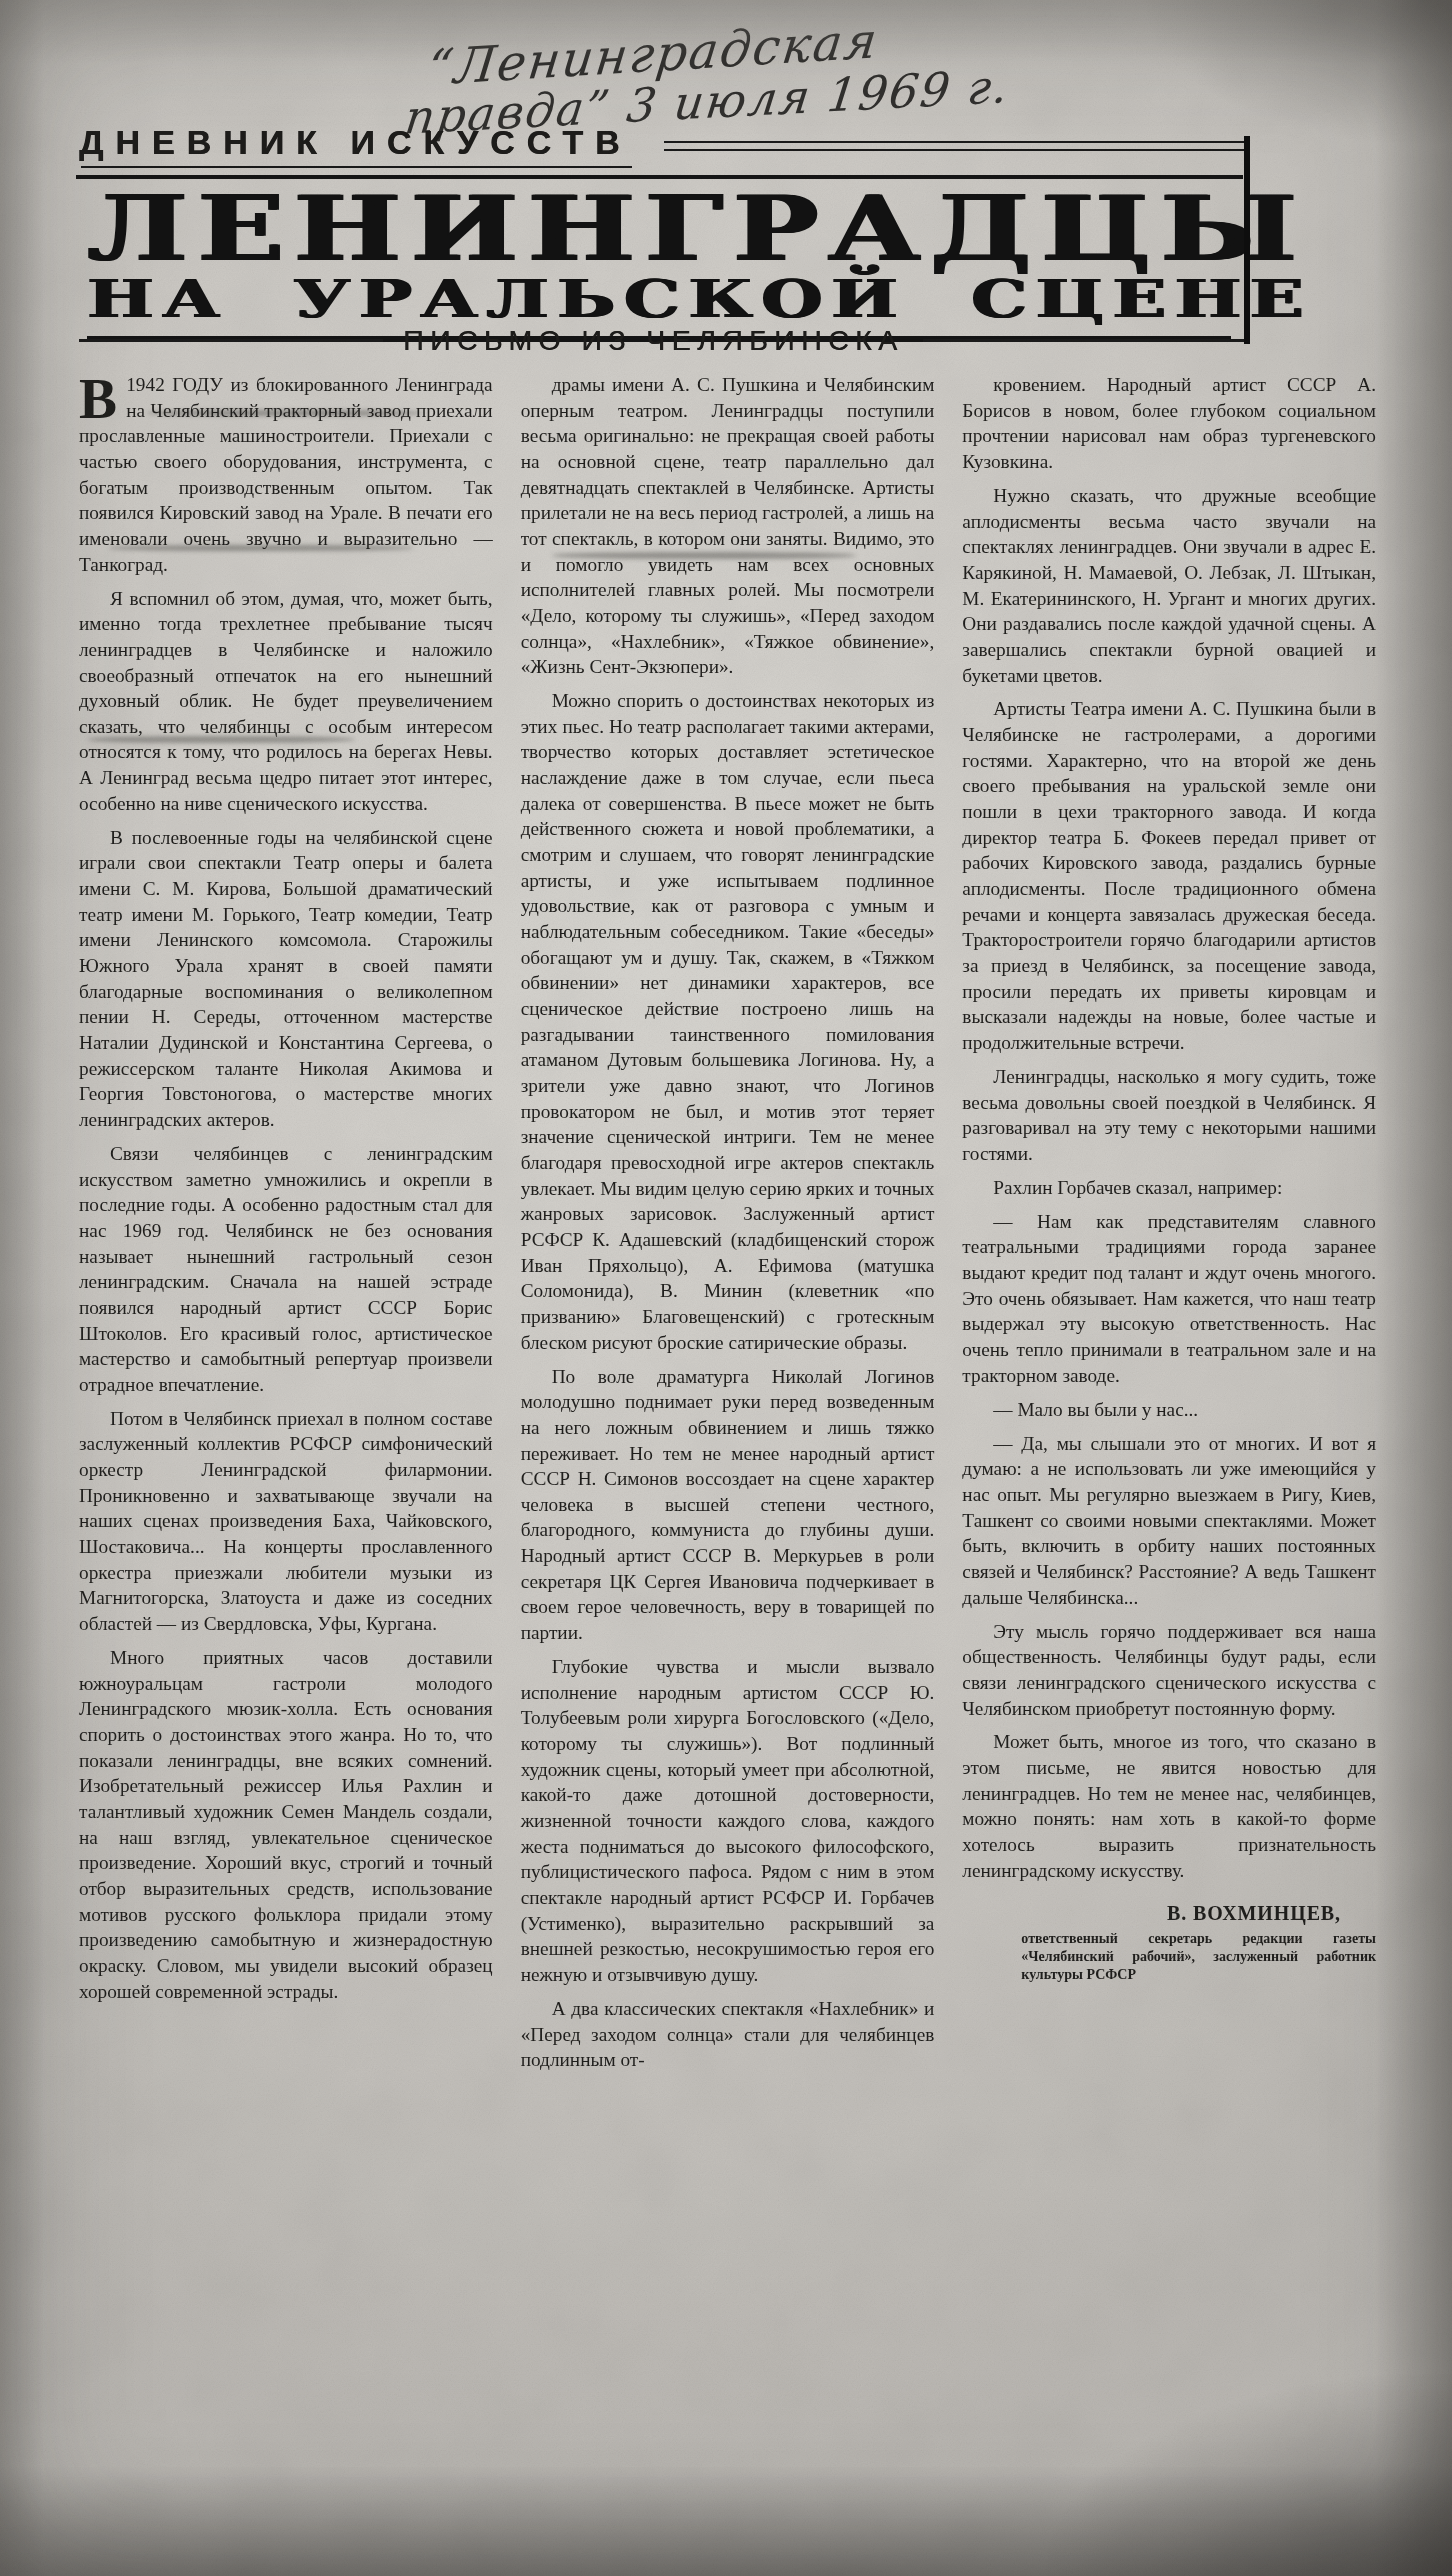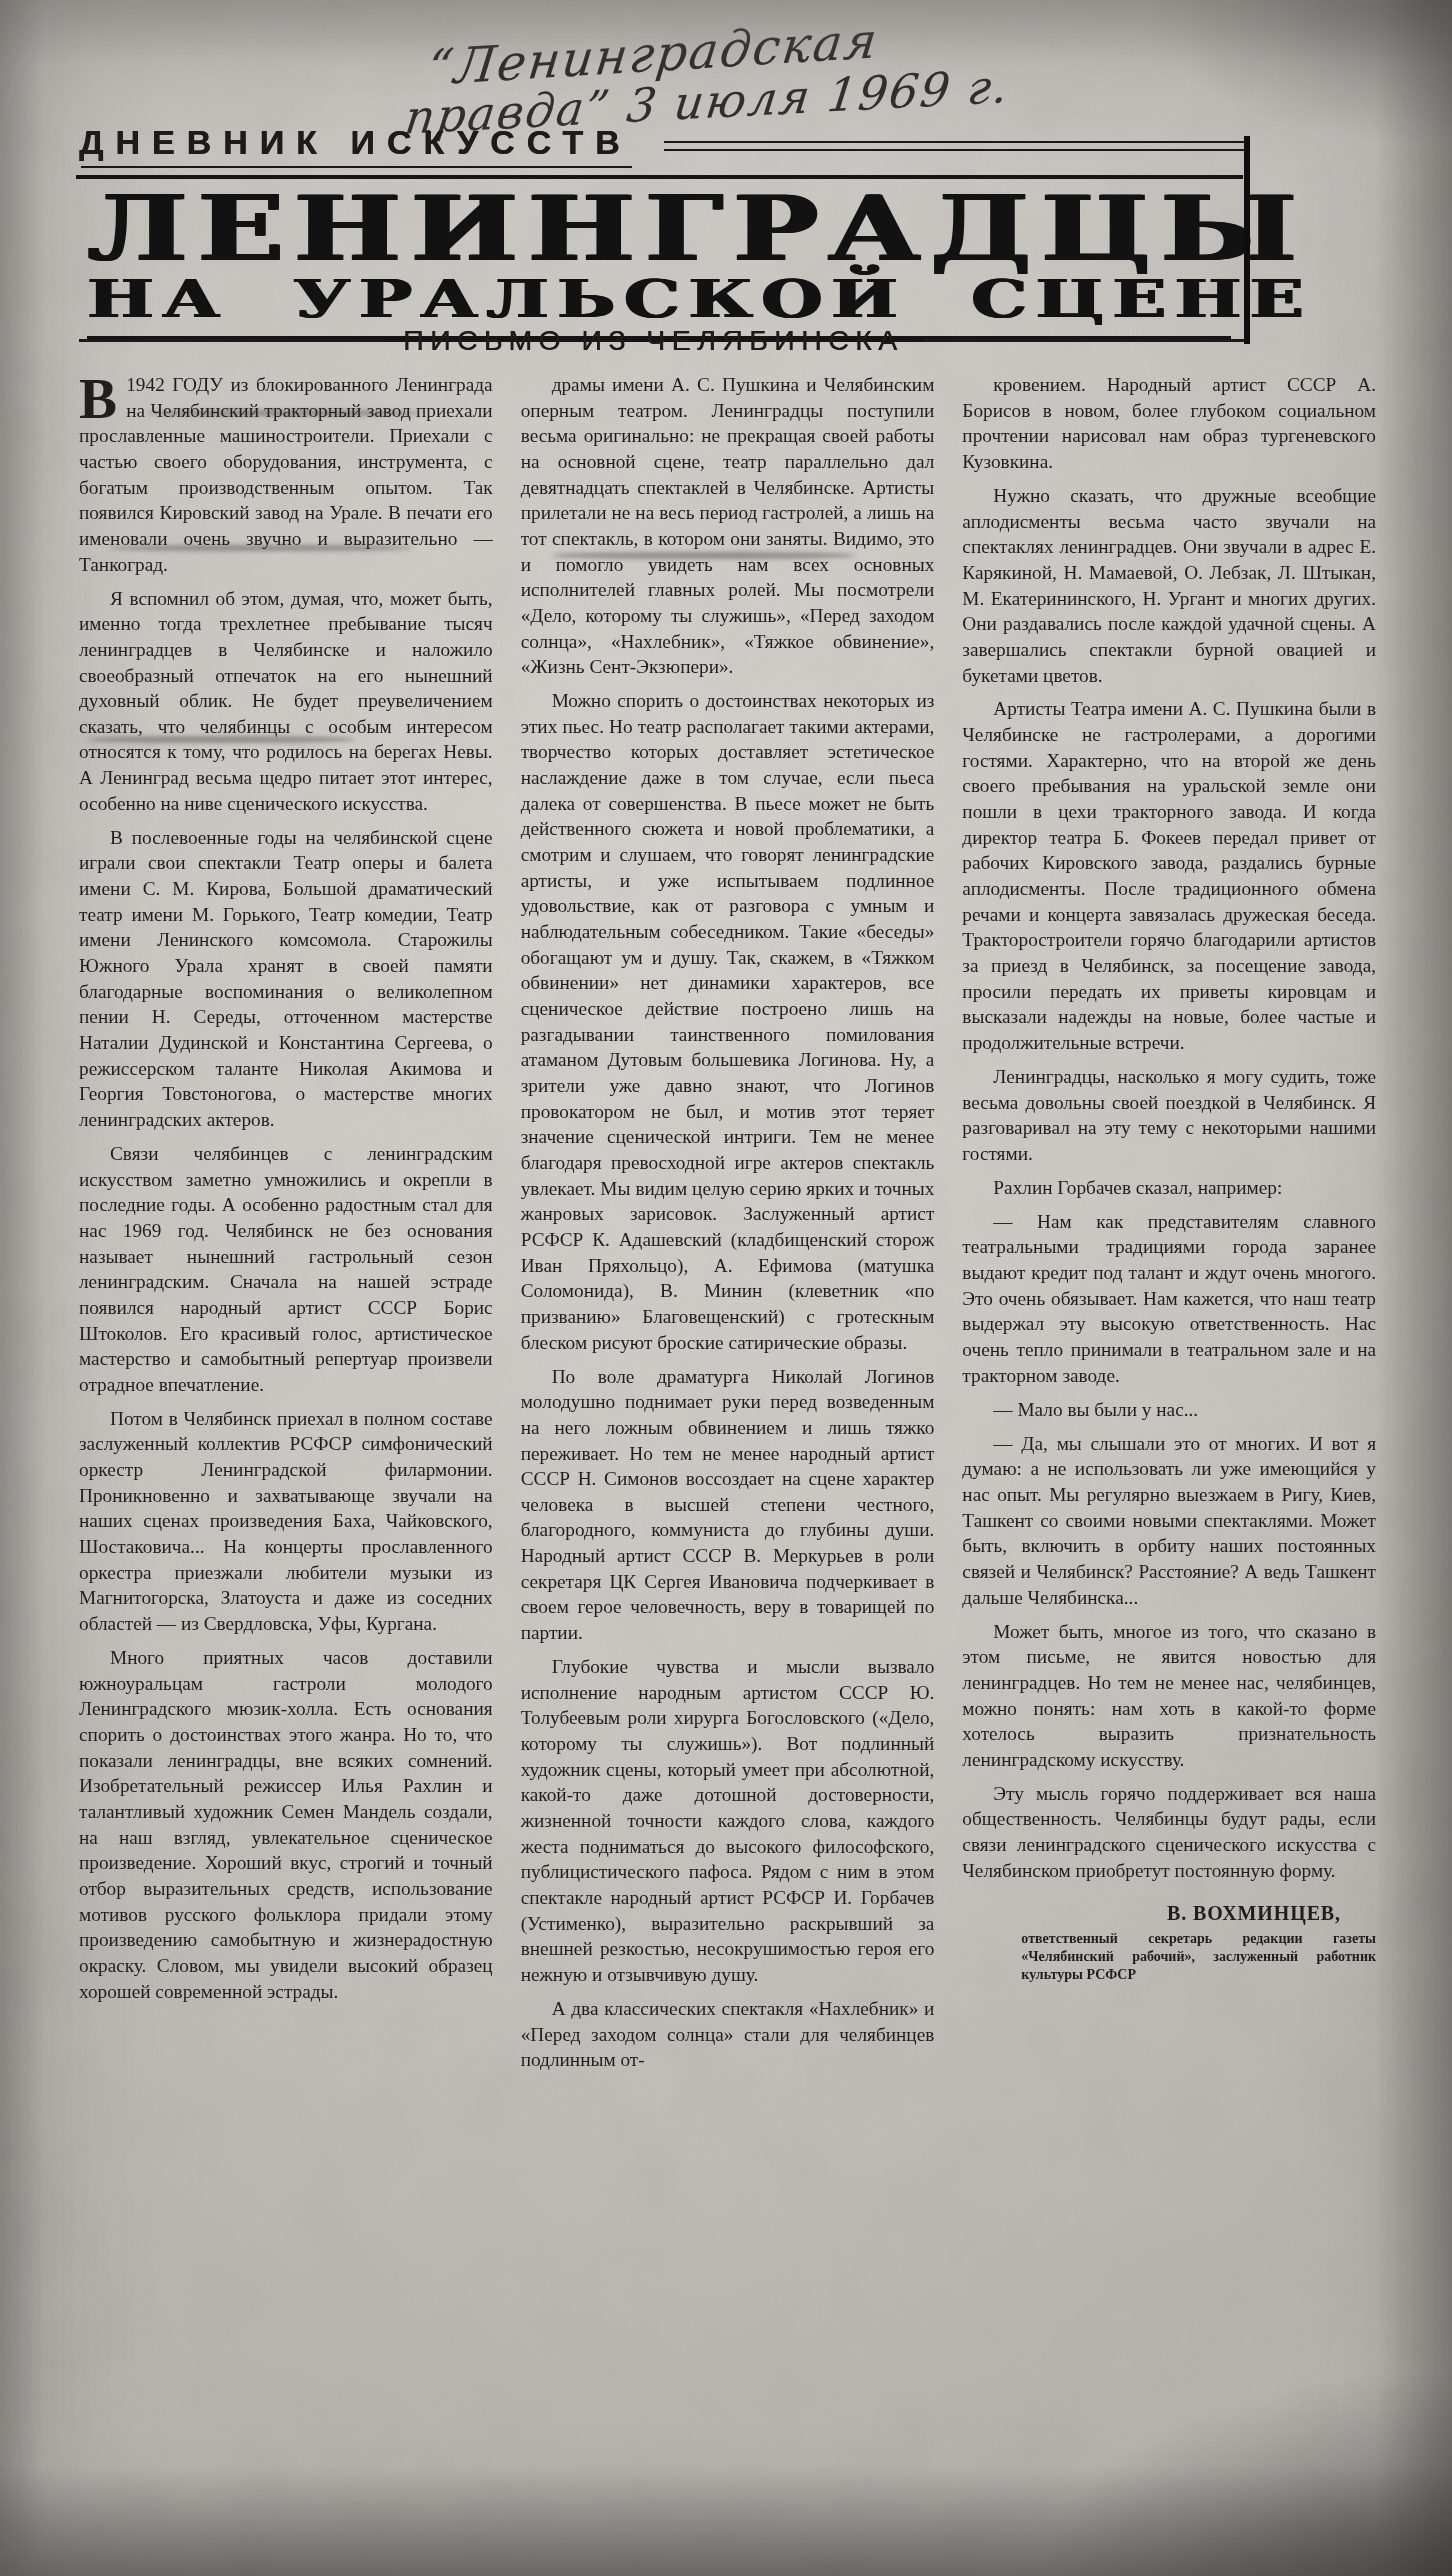--- a/index.html
+++ b/index.html
@@ -178,22 +178,22 @@
     <div class="col">
       <div>
           <p class="para">кровением. Народный артист СССР А. Борисов в новом, более глубоком социальном прочтении нарисовал нам образ тургеневского Кузовкина.</p>
           <p class="para">Нужно сказать, что дружные всеобщие аплодисменты весьма часто звучали на спектаклях ленинградцев. Они звучали в адрес Е. Карякиной, Н. Мамаевой, О. Лебзак, Л. Штыкан, М. Екатерининского, Н. Ургант и многих других. Они раздавались после каждой удачной сцены. А завершались спектакли бурной овацией и букетами цветов.</p>
           <p class="para">Артисты Театра имени А. С. Пушкина были в Челябинске не гастролерами, а дорогими гостями. Характерно, что на второй же день своего пребывания на уральской земле они пошли в цехи тракторного завода. И когда директор театра Б. Фокеев передал привет от рабочих Кировского завода, раздались бурные аплодисменты. После традиционного обмена речами и концерта завязалась дружеская беседа. Тракторостроители горячо благодарили артистов за приезд в Челябинск, за посещение завода, просили передать их приветы кировцам и высказали надежды на новые, более частые и продолжительные встречи.</p>
           <p class="para">Ленинградцы, насколько я могу судить, тоже весьма довольны своей поездкой в Челябинск. Я разговаривал на эту тему с некоторыми нашими гостями.</p>
           <p class="para">Рахлин Горбачев сказал, например:</p>
           <p class="para">— Нам как представителям славного театральными традициями города заранее выдают кредит под талант и ждут очень многого. Это очень обязывает. Нам кажется, что наш театр выдержал эту высокую ответственность. Нас очень тепло принимали в театральном зале и на тракторном заводе.</p>
           <p class="para">— Мало вы были у нас...</p>
           <p class="para">— Да, мы слышали это от многих. И вот я думаю: а не использовать ли уже имеющийся у нас опыт. Мы регулярно выезжаем в Ригу, Киев, Ташкент со своими новыми спектаклями. Может быть, включить в орбиту наших постоянных связей и Челябинск? Расстояние? А ведь Ташкент дальше Челябинска...</p>
+          <p class="para">Эту мысль горячо поддерживает вся наша общественность. Челябинцы будут рады, если связи ленинградского сценического искусства с Челябинском приобретут постоянную форму.</p>
           <p class="para">Может быть, многое из того, что сказано в этом письме, не явится новостью для ленинградцев. Но тем не менее нас, челябинцев, можно понять: нам хоть в какой-то форме хотелось выразить признательность ленинградскому искусству.</p>
-          <p class="para">Эту мысль горячо поддерживает вся наша общественность. Челябинцы будут рады, если связи ленинградского сценического искусства с Челябинском приобретут постоянную форму.</p>
         </div>
       <div class="signature">
         <div class="sig-name">В. ВОХМИНЦЕВ,</div>
         <div class="sig-title">ответственный секретарь редакции газеты «Челябинский рабочий», заслуженный работник культуры РСФСР</div>
       </div>
     </div>
   </div>
 
   <div class="smudge s1"></div>
   <div class="smudge s2"></div>

